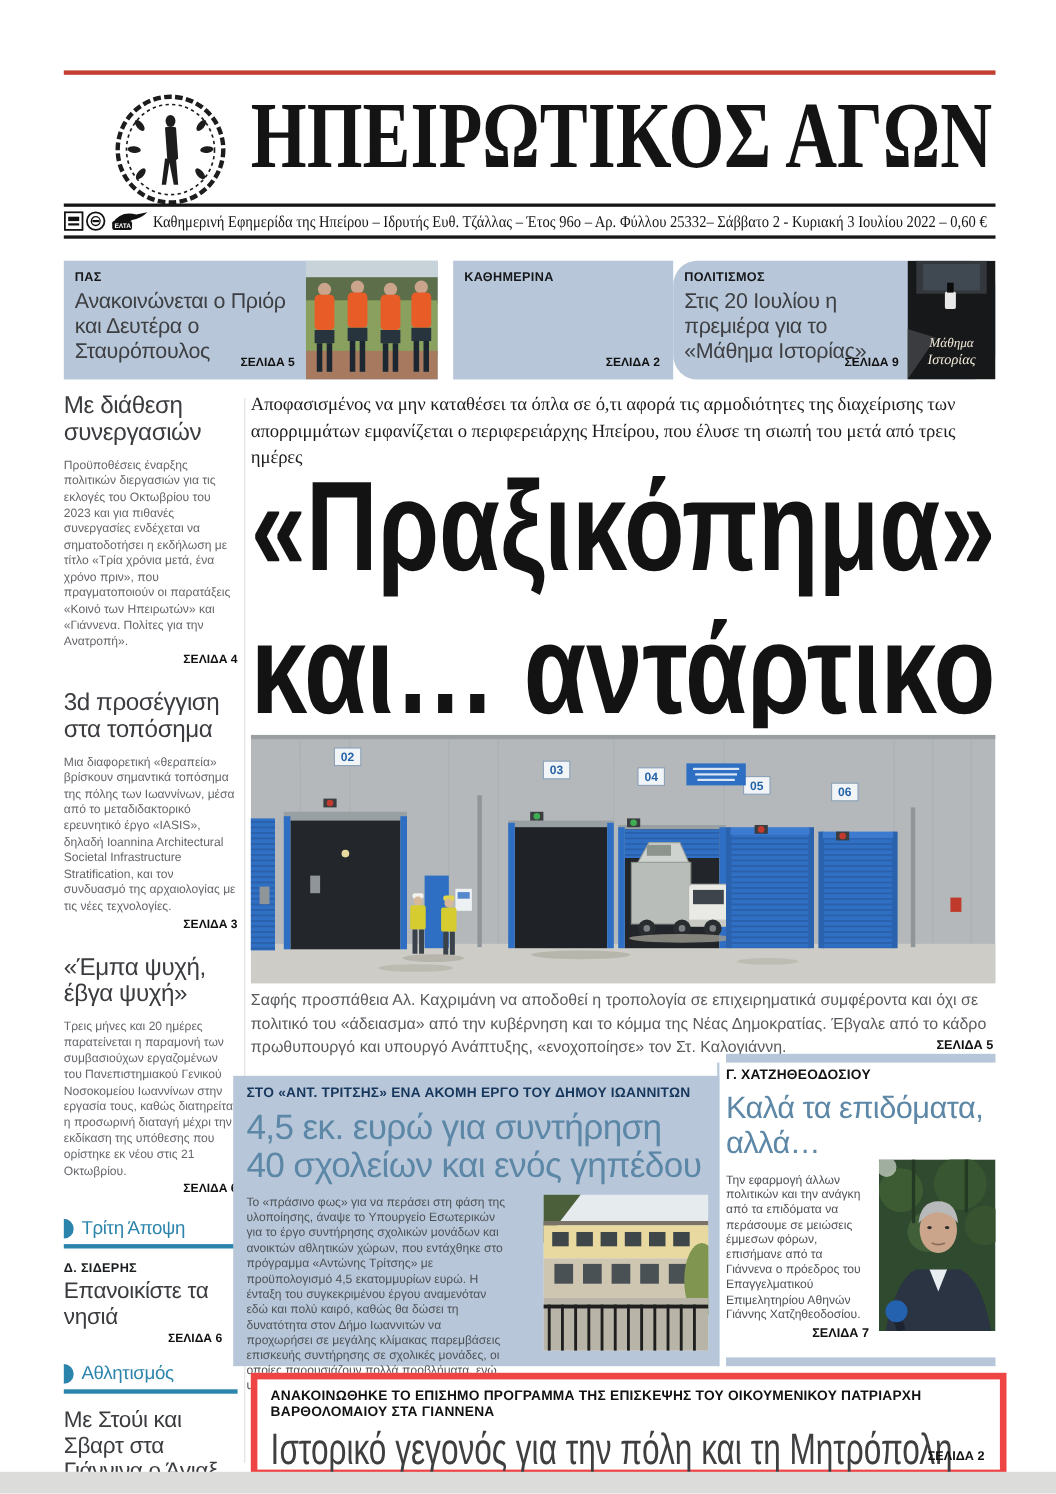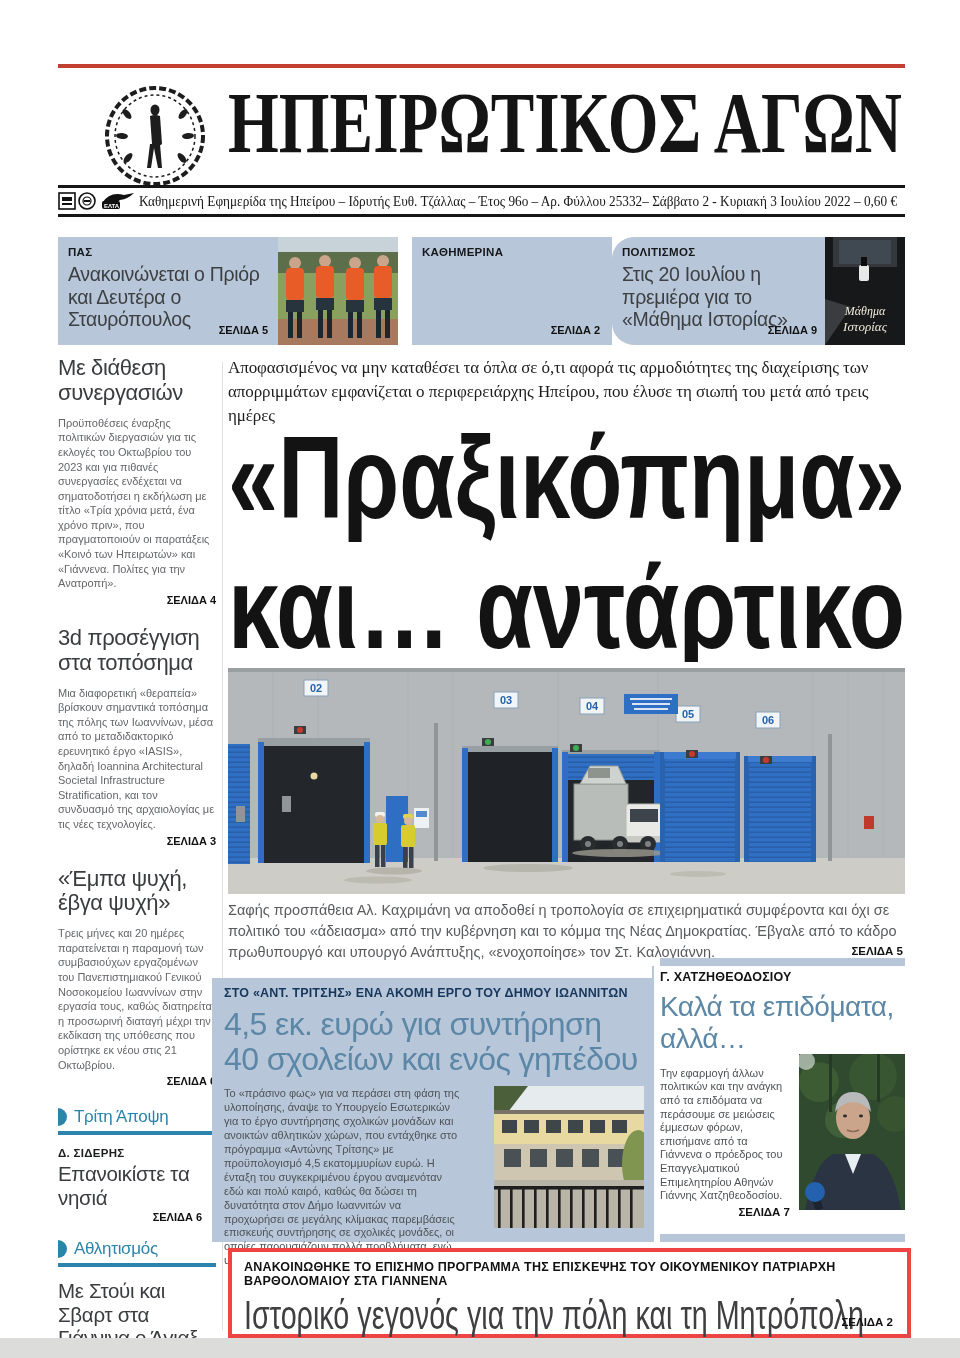--- a/index.html
+++ b/index.html
@@ -66,21 +66,21 @@
   .right-article{left:660px;top:958px;width:245px;height:284px;}
   .blue-bar{position:absolute;left:0;width:100%;height:8px;background:#b7c7d9;}
   .bb-top{top:0;} .bb-bottom{bottom:0;}
   .right-inner{position:absolute;left:0;top:12px;width:100%;}
   .right-title{font-size:28px;line-height:1.14;color:#5c87a6;letter-spacing:-.5px;margin:5px 0 12px 0;font-weight:400;}
   .right-body{width:130px;font-size:11px;line-height:13.6px;color:#4e5256;}
   .right-page{width:130px;text-align:right;font-size:11.5px;font-weight:bold;color:#111;margin-top:3px;}
   .pol-photo{position:absolute;right:0;top:96px;}
 
   
-  .bottom-strip{left:228px;top:1248px;width:675px;height:82px;border:4px solid #ef4444;background:#fff;}
+  .bottom-strip{left:228px;top:1248px;width:675px;height:82px;border:6px solid #ef4444;background:#fff;}
   .bs-inner{position:absolute;inset:0;padding:8px 12px;}
   .bs-headline{margin-top:2px;}
   .bs-page{position:absolute;right:14px;bottom:6px;font-size:11.5px;font-weight:bold;color:#111;}
 
   .scan-band{left:0;top:1338px;width:960px;height:20px;background:#dcdcda;}
 </style>
 </head>
 <body>
 
 <div class="page">

